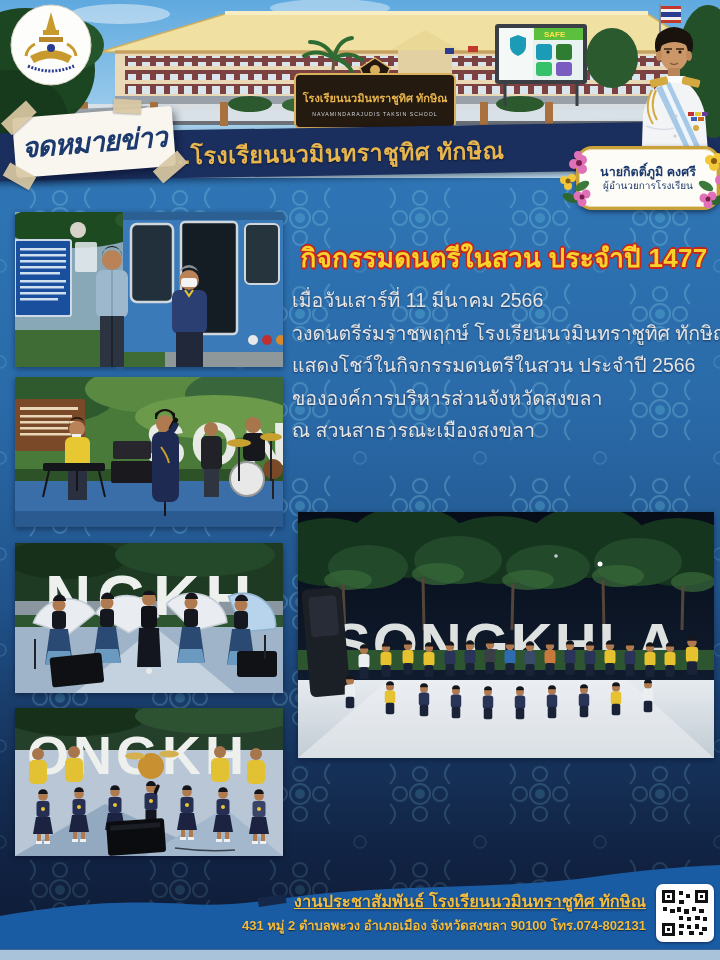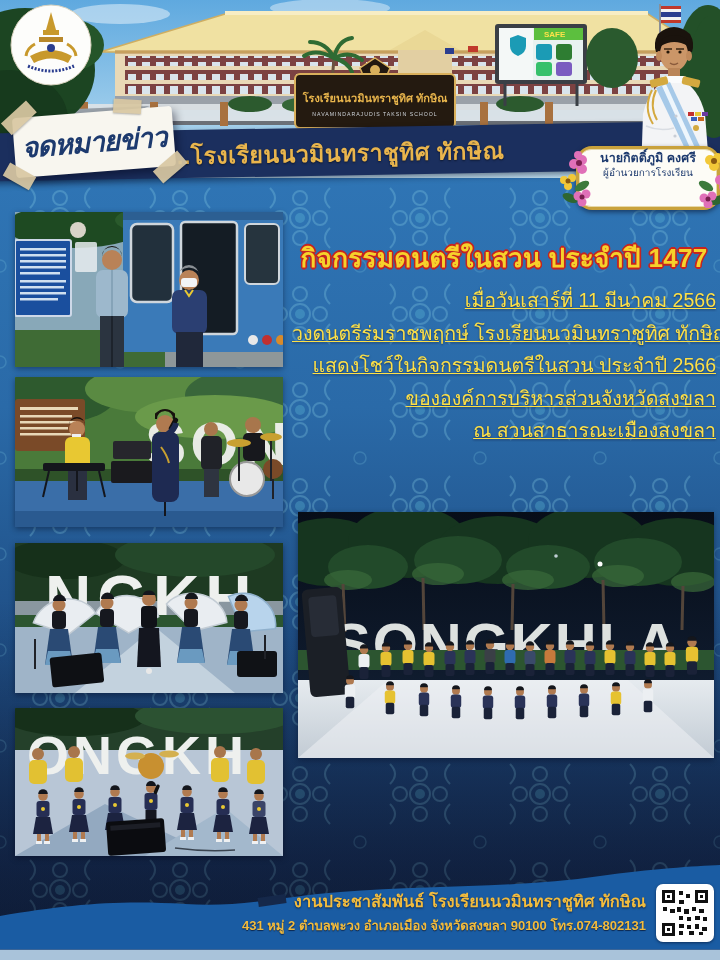--- a/index.html
+++ b/index.html
@@ -21,21 +21,21 @@
   .tape{position:absolute;background:#d9c8a2;opacity:.92;box-shadow:0 1px 2px rgba(0,0,0,.3);}
   .tape1{left:-10px;top:-8px;width:34px;height:16px;transform:rotate(-38deg);}
   .tape2{left:-12px;bottom:-6px;width:30px;height:15px;transform:rotate(34deg);}
   .tape3{right:-10px;bottom:-9px;width:32px;height:16px;transform:rotate(-36deg);}
   .tape4{right:30px;top:-10px;width:28px;height:14px;transform:rotate(8deg);}
   
   .portrait{left:612px;top:16px;width:108px;height:188px;z-index:30;}
   .plate-wrap{left:576px;top:146px;width:138px;height:58px;z-index:40;background:#c9a23c;
         border-radius:16px;padding:3px;box-shadow:0 2px 5px rgba(0,0,20,.5);}
   .plate{width:100%;height:100%;background:#fdfcf6;border-radius:12px;border:1px solid #e7d9a8;
-        display:flex;flex-direction:column;align-items:center;box-sizing:border-box;}
+        display:flex;flex-direction:column;align-items:center;justify-content:center;box-sizing:border-box;}
   .plate .nm{color:#1d3a6e;font-size:12.5px;font-weight:700;line-height:1.35;}
   .plate .tt{color:#1d3a6e;font-size:10px;line-height:1.2;}
   .flowers-l{left:552px;top:146px;width:44px;height:62px;z-index:41;}
   .flowers-r{left:692px;top:146px;width:44px;height:62px;z-index:41;}
   
   .main-bg{left:0;top:170px;width:720px;height:790px;z-index:1;
         background:linear-gradient(180deg,#2f75b5 0%,#2a6aa8 30%,#1e4c82 62%,#152c52 88%,#122441 100%);}
   .damask{left:0;top:170px;width:720px;height:790px;z-index:2;opacity:.55;}
   .darken{left:0;top:600px;width:720px;height:360px;z-index:3;
         background:linear-gradient(180deg,rgba(10,20,45,0) 0%,rgba(10,18,40,.55) 100%);}
@@ -44,27 +44,27 @@
   .p1{left:15px;top:212px;width:268px;height:155px;}
   .p2{left:15px;top:377px;width:268px;height:150px;}
   .p3{left:15px;top:543px;width:268px;height:150px;}
   .p4{left:15px;top:708px;width:268px;height:148px;}
   .pbig{left:298px;top:512px;width:416px;height:246px;}
   
   .title{left:295px;top:237px;width:418px;text-align:center;z-index:21;
         color:#f6d22b;font-size:26px;font-weight:800;letter-spacing:.3px;
         text-shadow:-1.6px 0 #c62420,1.6px 0 #c62420,0 -1.6px #c62420,0 1.6px #c62420,
                     -1.1px -1.1px #c62420,1.1px 1.1px #c62420,-1.1px 1.1px #c62420,1.1px -1.1px #c62420;}
-  .bodytext{left:292px;top:284px;width:424px;z-index:21;text-align:right;color:#fde047;
-        font-size:19.5px;line-height:32.6px;text-shadow:0 1px 2px rgba(0,0,30,.5);text-decoration:underline;}
+  .bodytext{left:292px;top:284px;width:424px;z-index:21;text-align:left;color:#e5e5e5;
+        font-size:19.5px;line-height:32.6px;text-shadow:0 1px 2px rgba(0,0,30,.5);}
   .bodytext div{white-space:nowrap;}
   
   .footer-svg{left:0;top:820px;width:720px;height:140px;z-index:24;}
   .f-line1{right:74px;top:888px;z-index:26;color:#f2bc3e;font-size:16.5px;font-weight:700;
-        text-shadow:0 1px 2px rgba(0,0,20,.6);}
+        text-shadow:0 1px 2px rgba(0,0,20,.6);text-decoration:underline;}
   .f-line2{right:74px;top:915px;z-index:26;color:#f2bc3e;font-size:13px;font-weight:700;
         text-shadow:0 1px 1px rgba(0,0,20,.6);}
   .qr{left:656px;top:884px;width:58px;height:58px;z-index:27;background:#fff;border-radius:7px;
         display:flex;align-items:center;justify-content:center;box-shadow:0 1px 3px rgba(0,0,20,.5);}
 </style>
 </head>
 <body>
 
 <div class="page">
 

